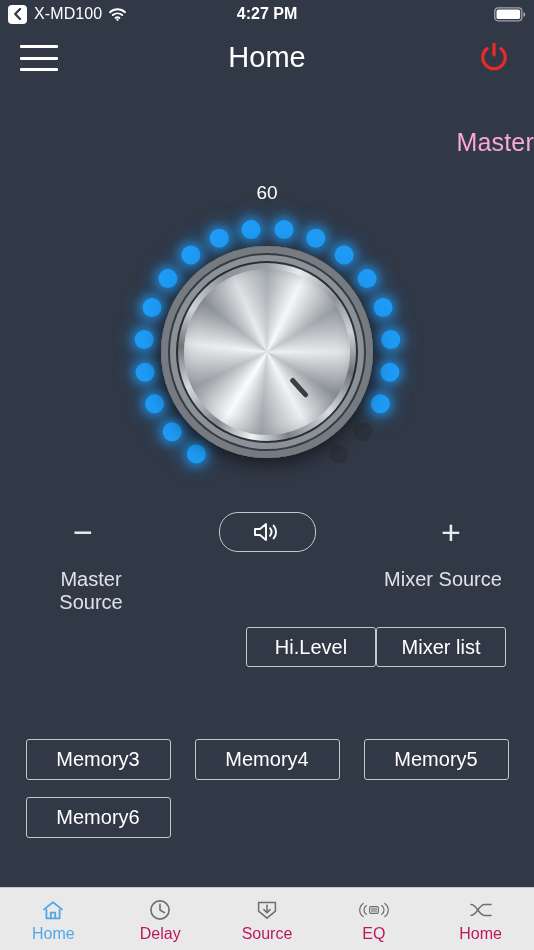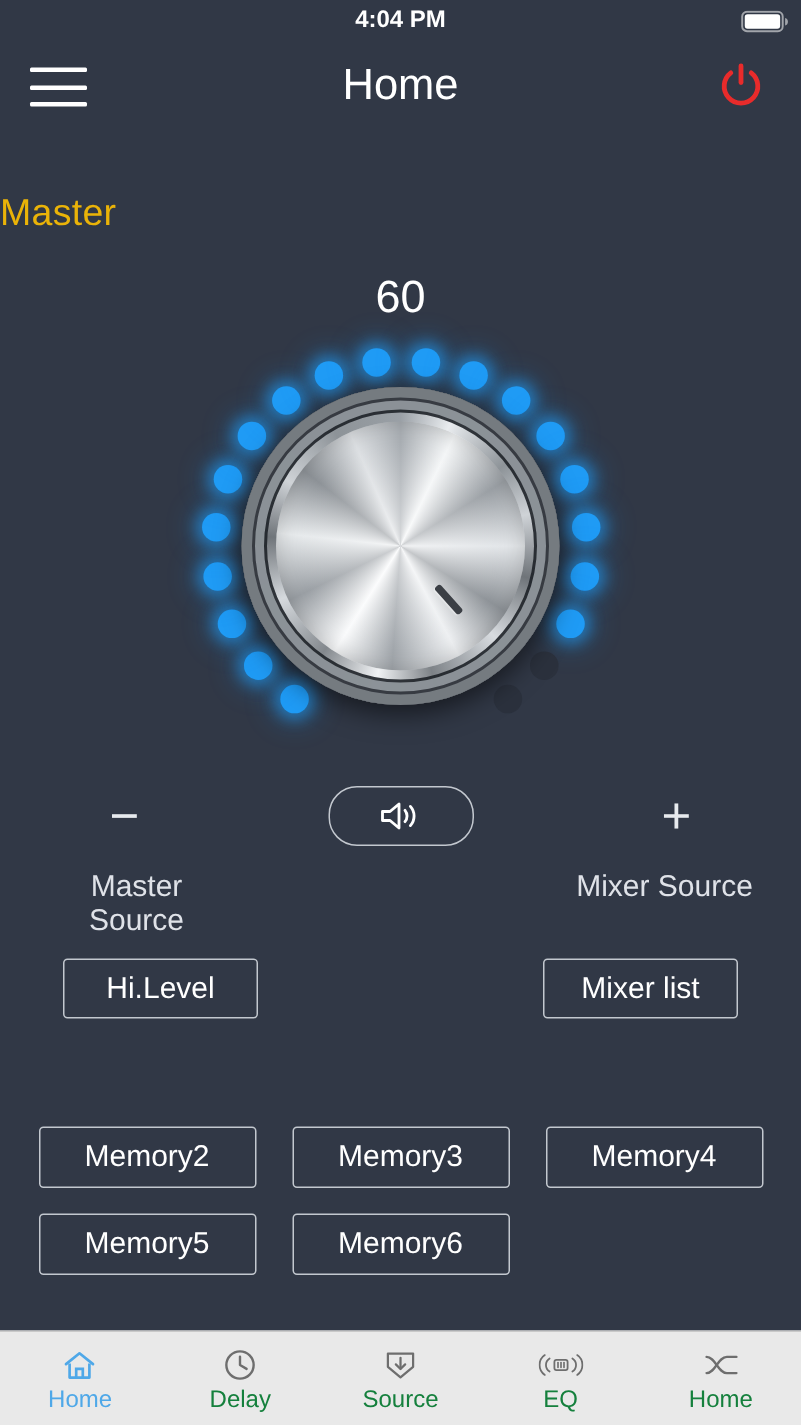--- a/index.html
+++ b/index.html
@@ -111,29 +111,29 @@
     cursor: pointer;
   }
 
   
   .content {
     flex: 1 1 auto;
     position: relative;
   }
 
   .master-label {
-    text-align: left;
+    text-align: right;
     font-size: 25px;
-    color: #eab308;
+    color: #f9a8d4;
     margin-top: 42px;
     letter-spacing: .2px;
   }
   .master-value {
     text-align: center;
-    font-size: 30px;
+    font-size: 19px;
     color: #ffffff;
     margin-top: 25px;
   }
 
   
   .knob-wrap {
     position: relative;
     width: 300px;
     height: 260px;
     margin: 18px auto 0;
@@ -253,22 +253,22 @@
   .src-label {
     width: 130px;
     text-align: center;
     font-size: 20px;
     color: #dfe2e8;
   }
   .src-label.spacer { visibility: hidden; }
 
   .src-btn-row {
     display: flex;
-    justify-content: space-between;
-    padding: 0 42px;
+    justify-content: flex-end;
+    padding: 0 28px;
     margin-top: 13px;
   }
   .src-btn {
     width: 130px;
     height: 40px;
     border: 1px solid #c3c8cf;
     border-radius: 3px;
     background: transparent;
     color: #ffffff;
     font-size: 20px;
@@ -323,31 +323,47 @@
     padding-top: 4px;
   }
   .tab-icon {
     height: 22px;
     display: flex;
     align-items: center;
     justify-content: center;
   }
   .tab-label {
     font-size: 16px;
-    color: #15803d;
+    color: #be185d;
   }
   .tab.active .tab-label { color: #4fa8e8; }
 </style>
 </head>
 <body>
 
 <div class="app">
 
   <div class="statusbar">
-    <div class="sb-time">4:04 PM</div>
+    <div class="sb-left">
+      <span class="back-chip">
+        <svg width="9" height="12" viewBox="0 0 9 12" aria-hidden="true">
+          <path d="M7 1 L2.2 6 L7 11" fill="none" stroke="#313846" stroke-width="2.2" stroke-linecap="round" stroke-linejoin="round"></path>
+        </svg>
+      </span>
+      <span class="sb-carrier">X-MD100</span>
+      <span style="display:flex;align-items:center;">
+        <svg width="17" height="13" viewBox="0 0 17 13" aria-hidden="true">
+          <path d="M1 4.2 A11 11 0 0 1 16 4.2" fill="none" stroke="#ffffff" stroke-width="1.9" stroke-linecap="round"></path>
+          <path d="M3.8 7.1 A7.3 7.3 0 0 1 13.2 7.1" fill="none" stroke="#ffffff" stroke-width="1.9" stroke-linecap="round"></path>
+          <path d="M6.6 9.9 A3.4 3.4 0 0 1 10.4 9.9" fill="none" stroke="#ffffff" stroke-width="1.9" stroke-linecap="round"></path>
+          <circle cx="8.5" cy="11.8" r="1.15" fill="#ffffff"></circle>
+        </svg>
+      </span>
+    </div>
+    <div class="sb-time">4:27 PM</div>
     <div class="sb-right">
       <span style="display:flex;align-items:center;">
         <svg width="32" height="15" viewBox="0 0 32 15" aria-hidden="true">
           <rect x="0.8" y="0.8" width="27" height="13" rx="3.2" ry="3.2" fill="none" stroke="#ffffff" stroke-opacity="0.55" stroke-width="1.3"></rect>
           <rect x="2.5" y="2.5" width="23.6" height="9.6" rx="1.9" ry="1.9" fill="#ffffff"></rect>
           <path d="M29.4 5 L29.4 10 A2.6 2.6 0 0 0 29.4 5 Z" fill="#ffffff" fill-opacity="0.55"></path>
         </svg>
       </span>
     </div>
   </div>
@@ -421,21 +437,20 @@
       <div class="src-label spacer"></div>
       <div class="src-label">Mixer Source</div>
     </div>
 
     <div class="src-btn-row">
       <button class="src-btn">Hi.Level</button>
       <button class="src-btn">Mixer list</button>
     </div>
 
     <div class="mem-grid">
-      <button class="mem-btn">Memory2</button>
       <button class="mem-btn">Memory3</button>
       <button class="mem-btn">Memory4</button>
       <button class="mem-btn">Memory5</button>
       <button class="mem-btn">Memory6</button>
     </div>
 
   </div>
 
   <div class="tabbar">
 

